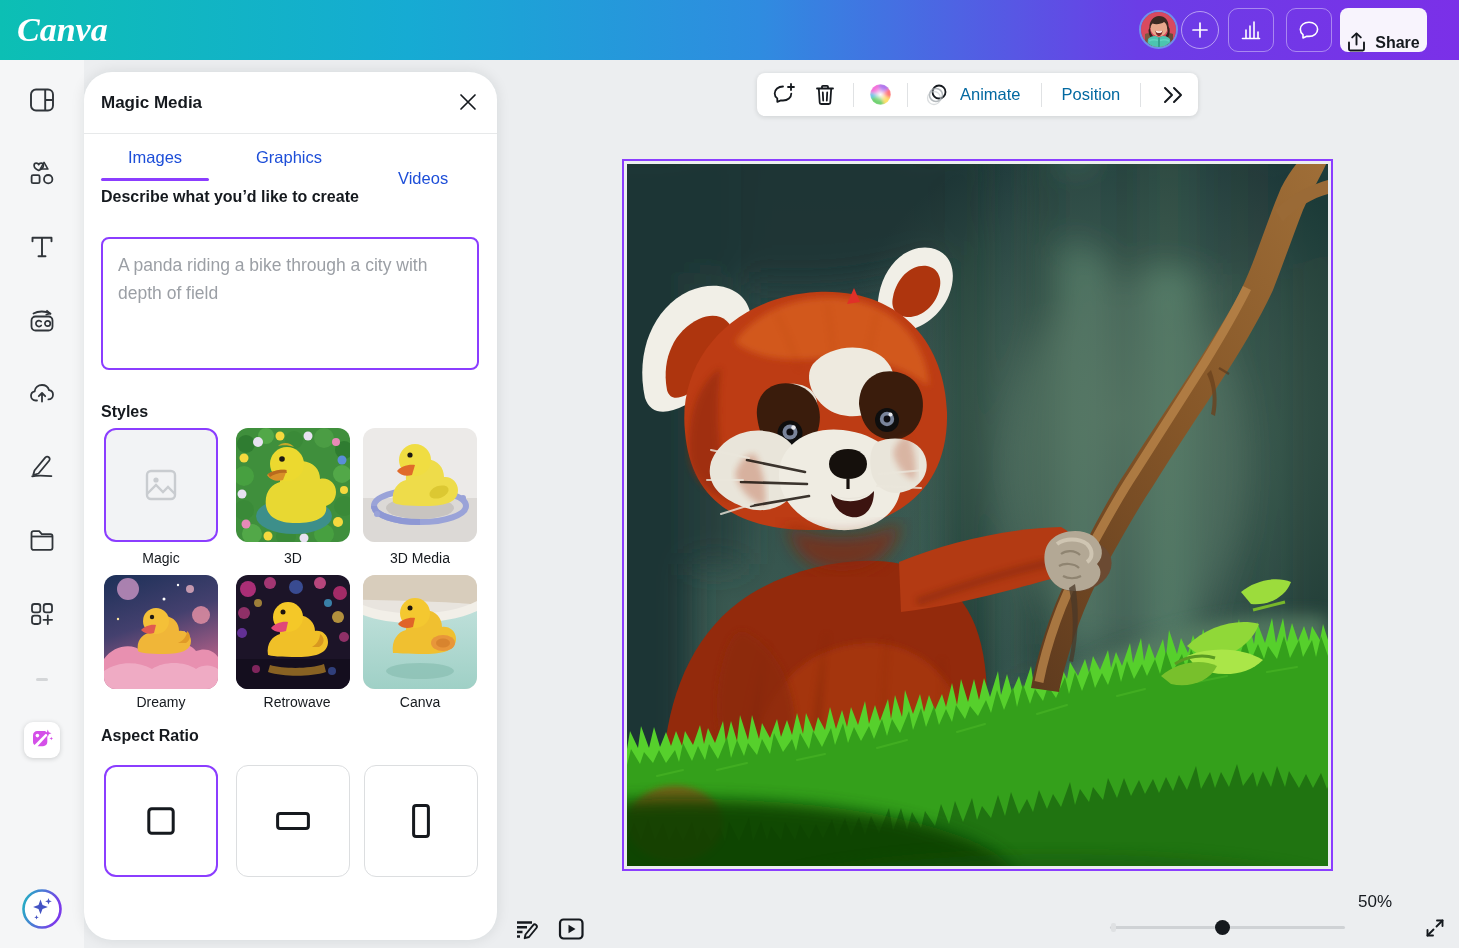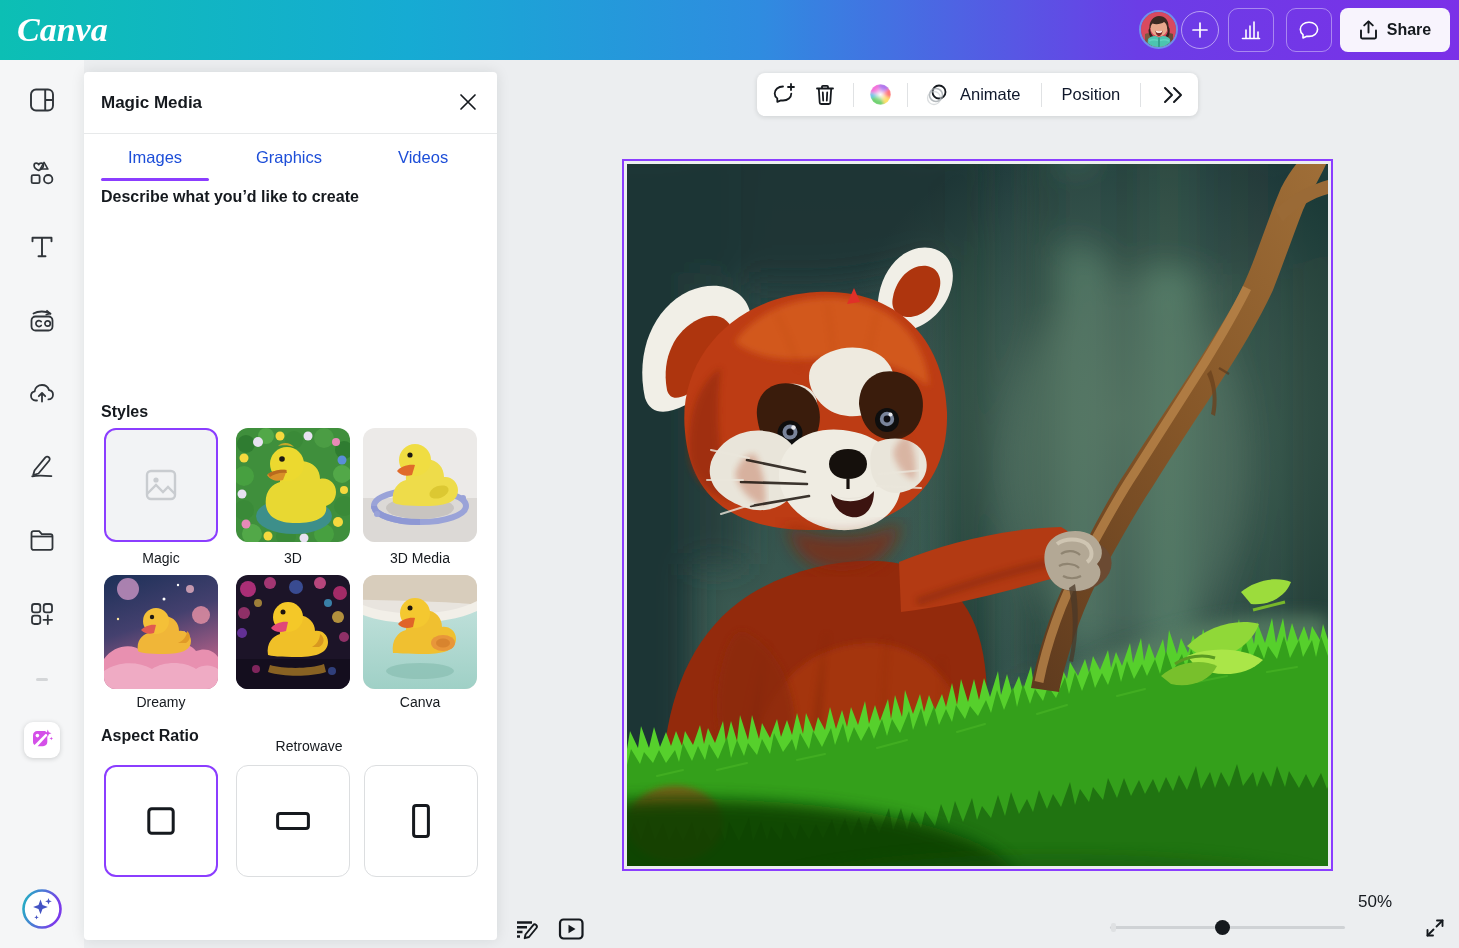--- a/index.html
+++ b/index.html
@@ -1,34 +1,34 @@
 <!DOCTYPE html>
 <html><head>
 <meta charset="utf-8">
 <style>
 * { margin:0; padding:0; box-sizing:border-box; }
 html,body { -webkit-font-smoothing:antialiased;  width:1459px; height:948px; overflow:hidden; font-family:"Liberation Sans", sans-serif; background:#eceef0; }
 .topbar { position:absolute; left:0; top:0; width:1459px; height:60px; background:linear-gradient(90deg,#0cbfb4 0%, #16abd3 28%, #2f8ce0 52%, #6b3de6 78%, #7b30e8 100%); }
 .avatar { position:absolute; left:1139px; top:10px; width:39px; height:39px; border-radius:50%; overflow:hidden; border:2px solid rgba(110,160,235,.85); }
 .circbtn { position:absolute; top:11px; width:38px; height:38px; border-radius:50%; border:1.5px solid rgba(255,255,255,.5); color:#fff; display:flex; align-items:center; justify-content:center; }
 .sqbtn { position:absolute; top:8px; width:46px; height:44px; border-radius:10px; border:1.5px solid rgba(255,255,255,.4); color:#fff; display:flex; align-items:center; justify-content:center; }
-.share { position:absolute; left:1340px; top:8px; width:110px; height:44px; border-radius:8px; background:#f8f4fd; color:#15191e; font-size:16px; font-weight:bold; display:flex; align-items:center; justify-content:center; gap:9px; }
+.share { position:absolute; left:1340px; top:8px; width:87px; height:44px; border-radius:8px; background:#f8f4fd; color:#15191e; font-size:16px; font-weight:bold; display:flex; align-items:flex-end; justify-content:center; gap:9px; }
 .sidebar { position:absolute; left:0; top:60px; width:84px; height:888px; background:#f5f6f7; }
 .sbi { position:absolute; left:29px; width:26px; height:26px; color:#30353a; }
-.panel { position:absolute; left:84px; top:72px; width:413px; height:868px; background:#ffffff; border-radius:4px; box-shadow:0 0 14px rgba(20,25,30,.10); }
+.panel { position:absolute; left:84px; top:72px; width:413px; height:868px; background:#ffffff; border-radius:28px; box-shadow:0 0 14px rgba(20,25,30,.10); }
 .ptitle { position:absolute; left:17px; top:21px; font-size:17px; font-weight:bold; color:#15191e; }
 .pdivider { position:absolute; left:0; top:61px; width:100%; height:1px; background:#e7e9ea; }
 .tab { position:absolute; top:76px; font-size:16.5px; color:#1d4ed8; }
 .tabline { position:absolute; left:17px; top:106px; width:108px; height:3px; background:#8b3dff; border-radius:2px; }
 .label { position:absolute; left:17px; font-size:16px; font-weight:bold; color:#15191e; }
 .textarea { position:absolute; left:17px; top:165px; width:378px; height:133px; border:2px solid #8b3dff; border-radius:8px; background:#fff; padding:12px 15px; font-size:17.5px; color:#9b9fa5; line-height:28px; }
 .thumb { position:absolute; width:114px; height:114px; border-radius:12px; overflow:hidden; }
 .tlabel { position:absolute; width:114px; text-align:center; font-size:14px; color:#15191e; }
 .ar { position:absolute; width:114px; height:112px; border-radius:12px; border:1px solid #dcdee0; background:#fff; display:flex; align-items:center; justify-content:center; }
-.toolbar { position:absolute; left:757px; top:73px; width:441px; height:43px; background:#fff; border-radius:8px; box-shadow:0 1px 5px rgba(20,25,30,.14); display:flex; align-items:center; color:#0f172a; }
+.toolbar { position:absolute; left:757px; top:73px; width:441px; height:43px; background:#fff; border-radius:8px; box-shadow:0 1px 5px rgba(20,25,30,.14); display:flex; align-items:center; color:#0369a1; }
 .tsep { width:1px; height:24px; background:#e0e2e4; }
 .sel { position:absolute; left:622px; top:159px; width:711px; height:712px; border:2px solid #8b3dff; }
 .artwork { position:absolute; left:627px; top:164px; width:701px; height:702px; }
 .bbi { position:absolute; color:#15191e; }
 </style>
 </head>
 <body>
 
 <div class="topbar">
   <svg style="position:absolute;left:17px;top:9px;" width="100" height="42" viewBox="0 0 100 42">
@@ -141,23 +141,24 @@
 </div>
 
 <div class="panel">
   <div class="ptitle">Magic Media</div>
   <svg style="position:absolute; right:20px; top:21px;" width="18" height="18" viewBox="0 0 18 18">
       <path d="M2 2l14 14M16 2 2 16" stroke="#15191e" stroke-width="1.7" stroke-linecap="round"></path>
     </svg>
   <div class="pdivider"></div>
   <div class="tab" style="left:44px;">Images</div>
   <div class="tab" style="left:172px;">Graphics</div>
-  <div class="tab" style="left:314px;">Videos</div>
+  <div class="tab" style="left:314px;margin-top:21px;">Videos</div>
   <div class="tabline"></div>
   <div class="label" style="top:116px;">Describe what you’d like to create</div>
+  <div class="textarea">A panda riding a bike through a city with depth of field</div>
   <div class="label" style="top:331px;">Styles</div>
 
   <div class="thumb" style="left:20px; top:356px; width:114px; height:114px; background:#f2f3f5; border:2px solid #8b3dff;">
     <svg width="36" height="36" viewBox="0 0 36 36" style="position:absolute;left:37px;top:37px;">
         <rect x="4" y="4" width="28" height="28" rx="4" fill="none" stroke="#c9ccd0" stroke-width="2.4"></rect>
         <circle cx="13" cy="13" r="2.6" fill="#c9ccd0"></circle>
         <path d="M4 27l9-9 7 7 5-5 7 7" fill="none" stroke="#c9ccd0" stroke-width="2.4"></path>
       </svg>
   </div>
   <div class="thumb" id="th3d" style="left:152px; top:356px;">
@@ -288,21 +289,21 @@
       <path d="M30 78c-2-13 5-21 13-23-1-13 9-21 20-20 10 1 16 8 16 17 7-1 14 4 14 12 0 10-10 15-31 15-18 0-30-1-32-1z" fill="#f0c030"></path>
       <circle cx="52" cy="38" r="15" fill="#f4c830"></circle>
       <path d="M52 43c-6-1-14 2-17 6 3 4 9 5 15 3z" fill="#e06428"></path>
       <circle cx="47" cy="33" r="2.5" fill="#1c140e"></circle>
       <ellipse cx="80" cy="68" rx="12" ry="8" fill="#e8963a"></ellipse>
       <ellipse cx="80" cy="68" rx="7" ry="4.5" fill="#d8842e"></ellipse>
       <ellipse cx="57" cy="96" rx="34" ry="8" fill="#8cc0b4" opacity=".8"></ellipse>
     </svg>
   </div>
   <div class="tlabel" style="left:20px; top:622px;">Dreamy</div>
-  <div class="tlabel" style="left:168px; top:622px;margin-top:44px;">Retrowave</div>
+  <div class="tlabel" style="left:156px; top:622px;">Retrowave</div>
   <div class="tlabel" style="left:279px; top:622px;">Canva</div>
 
   <div class="label" style="top:655px;">Aspect Ratio</div>
   <div class="ar" style="left:20px; top:693px; border:2px solid #8b3dff;">
     <svg width="28" height="28" viewBox="0 0 28 28">
         <rect x="1.8" y="1.8" width="24.4" height="24.4" rx="3" fill="none" stroke="#15191e" stroke-width="3"></rect>
       </svg>
   </div>
   <div class="ar" style="left:152px; top:693px;">
     <svg width="34" height="18" viewBox="0 0 34 18">

